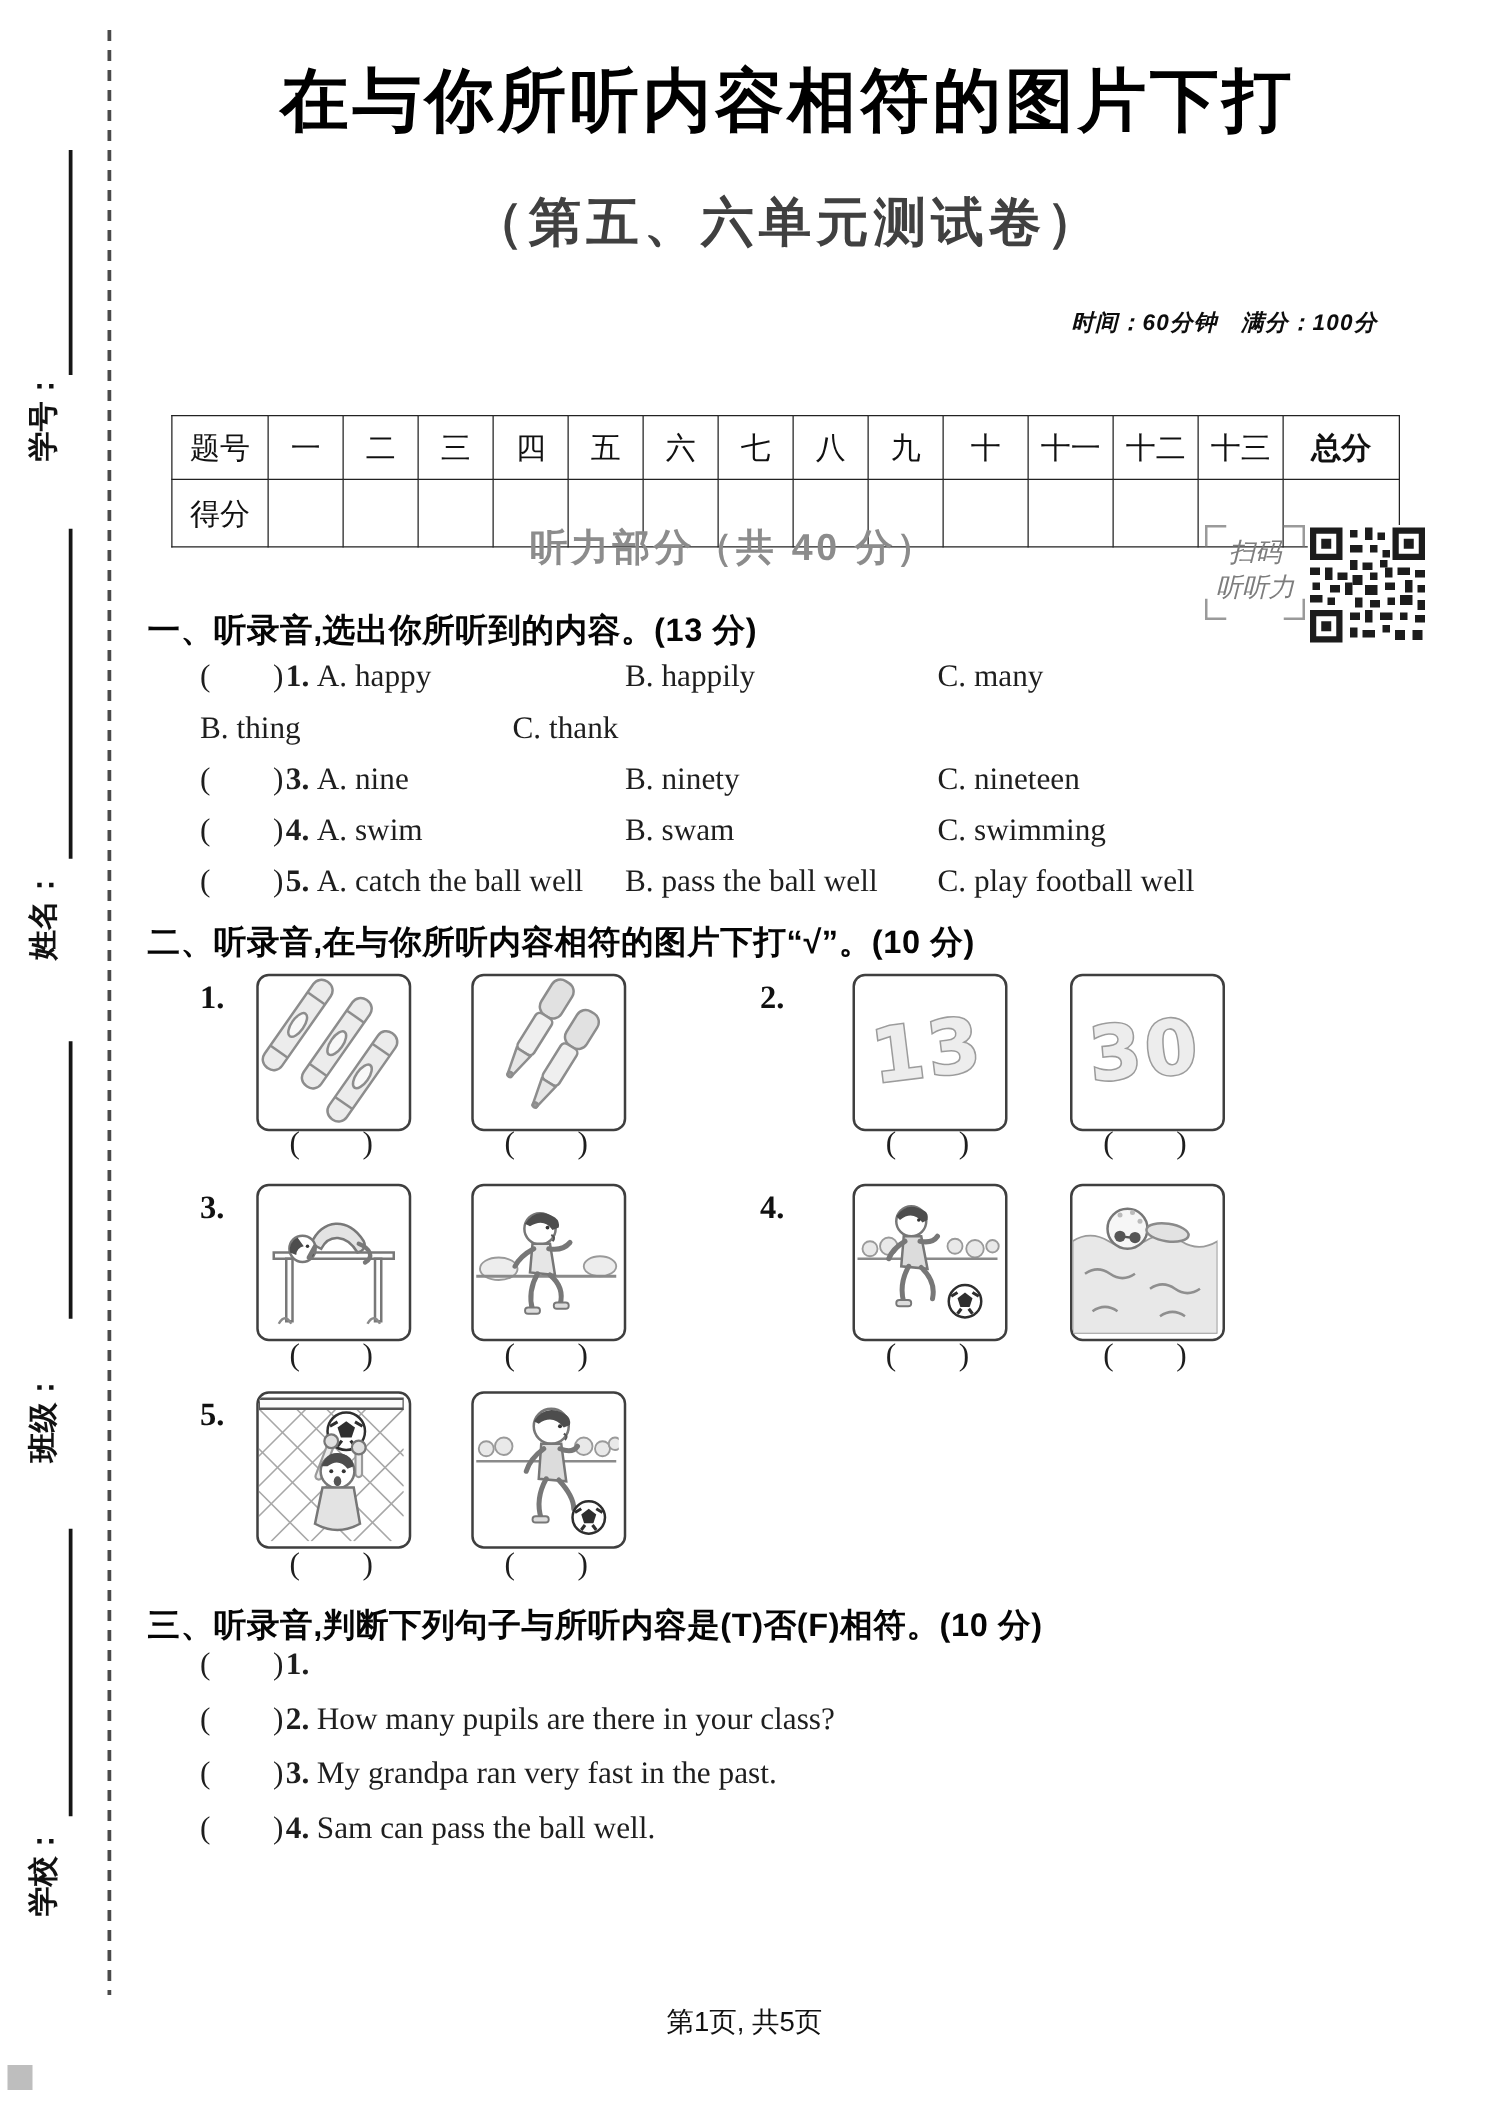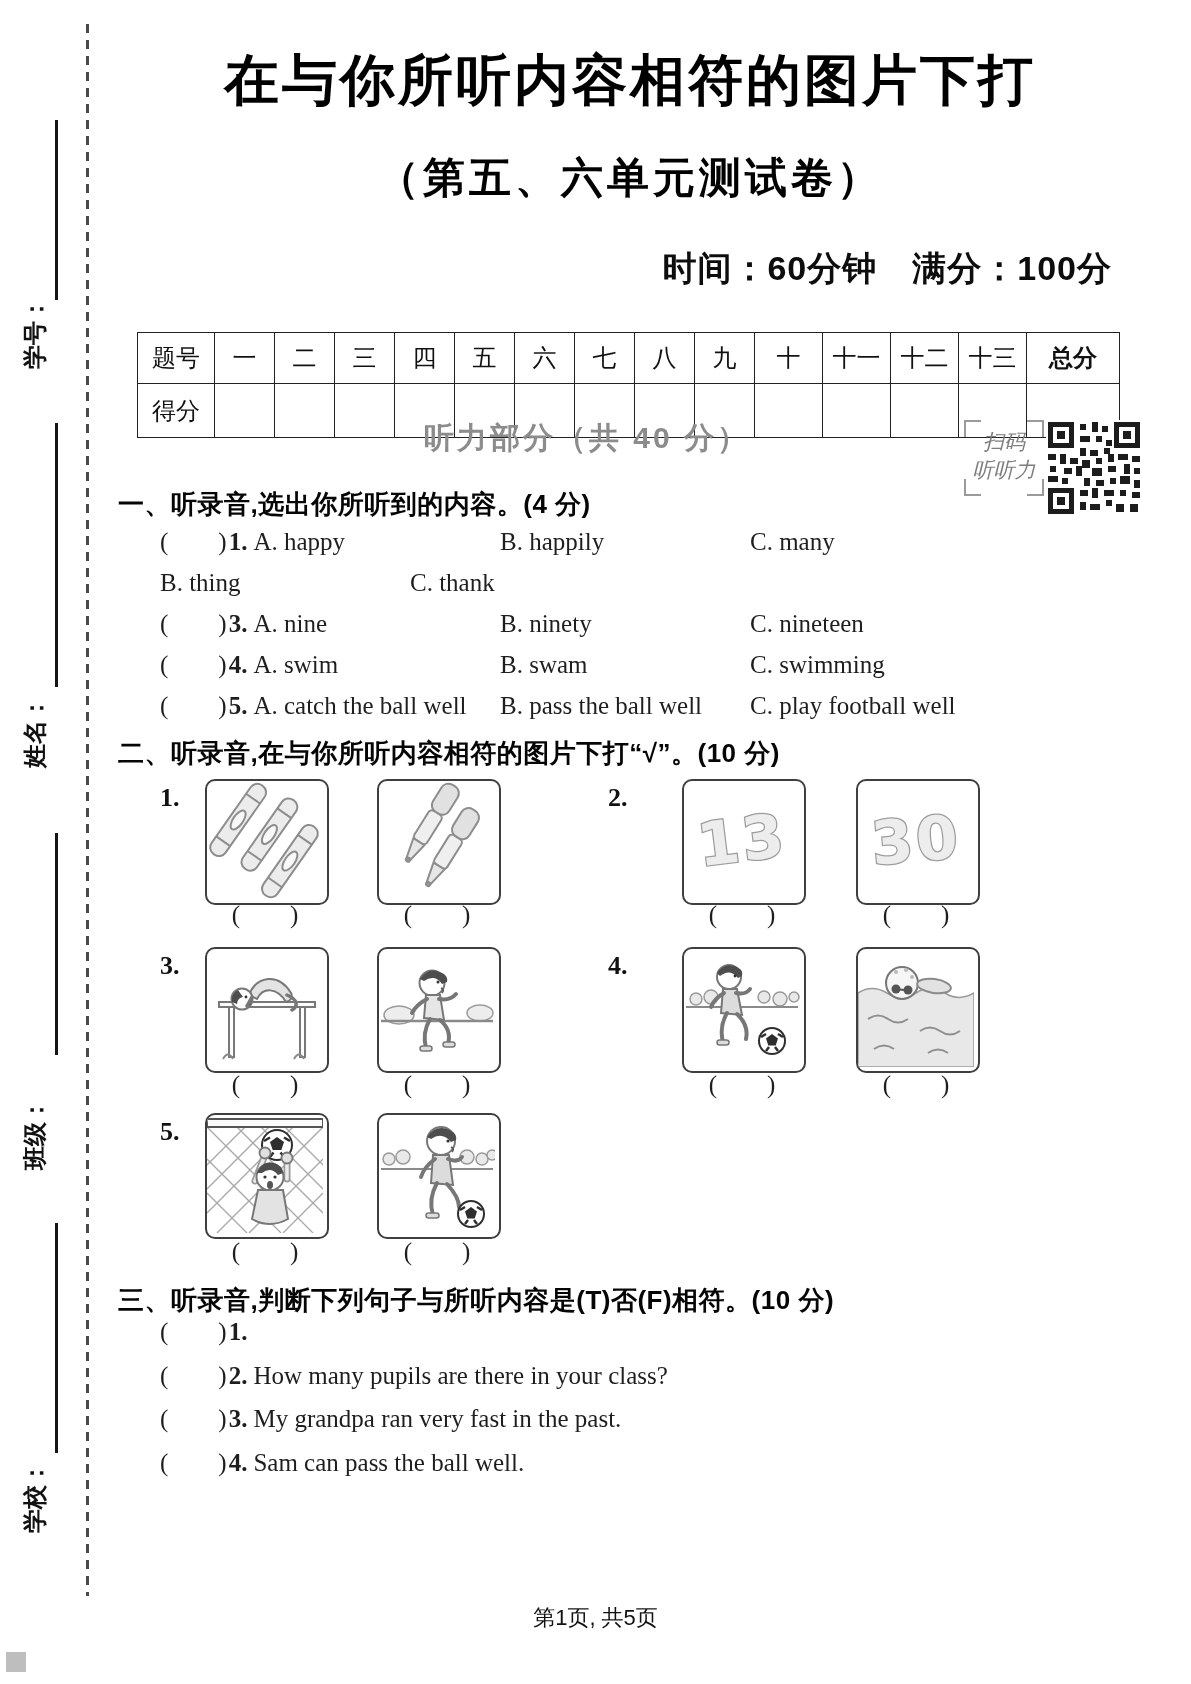--- a/index.html
+++ b/index.html
@@ -15,23 +15,23 @@
     background:repeating-linear-gradient(to bottom,#4a4a4a 0 9px,transparent 9px 16px);}
   .sb-line{left:55px;width:2.5px;background:#161616;}
   .sb-label{width:120px;height:28px;line-height:28px;text-align:center;
     font-size:24px;font-weight:600;color:#111;transform:rotate(-90deg);}
   .corner-mark{left:6px;top:1652px;width:20px;height:20px;background:#b3b3b3;opacity:.85;}
 
   
   .title{left:137px;top:44px;width:986px;text-align:center;
     font-size:55px;font-weight:900;letter-spacing:3px;color:#000;}
   .subtitle{left:137px;top:150px;width:986px;text-align:center;
-    font-size:42px;font-weight:700;letter-spacing:4px;color:#000000;}
-  .meta{left:137px;top:246px;width:975px;text-align:right;
-    font-size:34px;font-weight:600;letter-spacing:1px;color:#0d0d0d;}
+    font-size:42px;font-weight:700;letter-spacing:4px;color:#404040;}
+  .meta{left:127px;top:246px;width:975px;text-align:right;
+    font-size:18px;font-weight:600;letter-spacing:1px;color:#0d0d0d;font-style:italic;}
 
   
   table.score{left:137px;top:292px;border-collapse:collapse;table-layout:fixed;margin-top:40px;}
   table.score td{border:1.6px solid #222;text-align:center;vertical-align:middle;
     font-size:24px;color:#111;padding:0;}
   table.score .bold{font-weight:700;}
 
   
   .listen-header{left:137px;top:418px;width:900px;text-align:center;
     font-size:30px;font-weight:700;letter-spacing:3px;color:#8c8c8c;}
@@ -202,21 +202,21 @@
     <rect x="74" y="70" width="6" height="6"></rect>
       <rect x="86" y="72" width="8" height="6"></rect>
     <rect x="34" y="82" width="6" height="8"></rect>
       <rect x="44" y="84" width="10" height="6"></rect>
       <rect x="60" y="80" width="6" height="6"></rect>
     <rect x="70" y="84" width="8" height="8"></rect>
       <rect x="84" y="84" width="8" height="8"></rect>
   </g>
 </svg>
 
-<div class="abs sec-heading" style="left:118px;top:487px;">一、听录音,选出你所听到的内容。(4 分)</div>
+<div class="abs sec-heading" style="left:118px;top:487px;">一、听录音,选出你所听到的内容。(13 分)</div>
 
 <div class="s-row" style="top:528px;">
   <span class="c1"><span class="bracket">(  )</span><b class="inum">1.</b><span>A. happy</span></span>
   <span class="c2">B. happily</span>
   <span>C. many</span>
 </div>
 <div class="s-row" style="top:569px;">
   <span class="c2">B. thing</span>
   <span>C. thank</span>
 </div>

